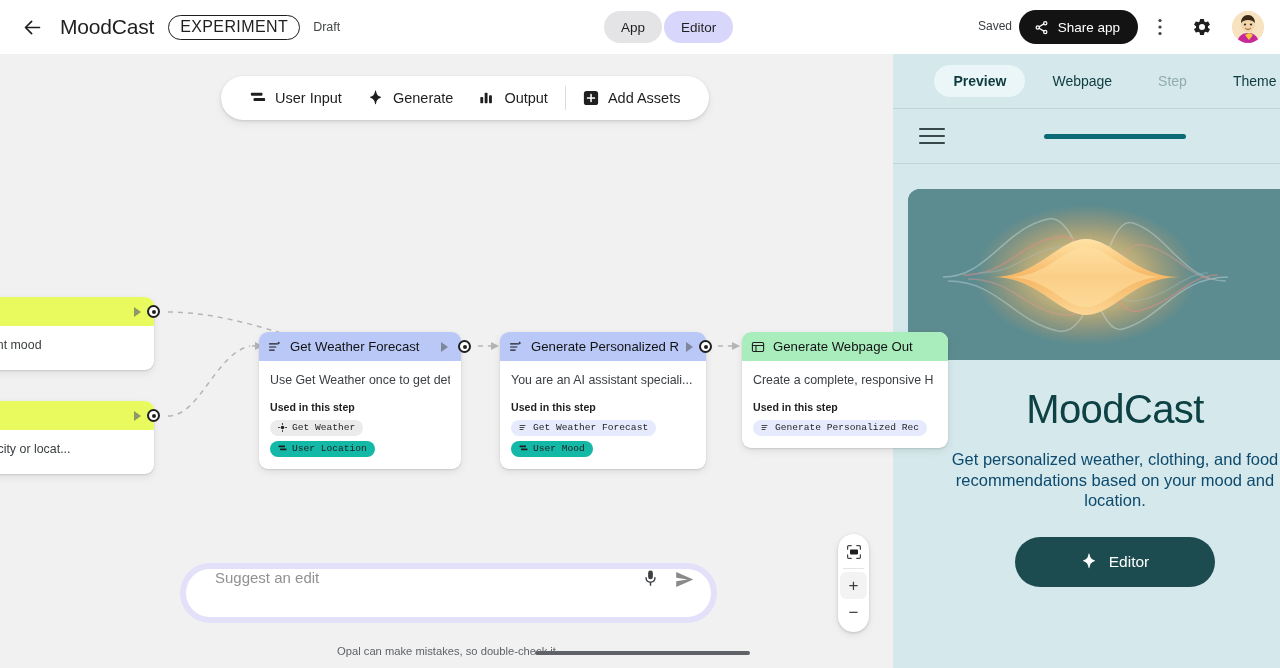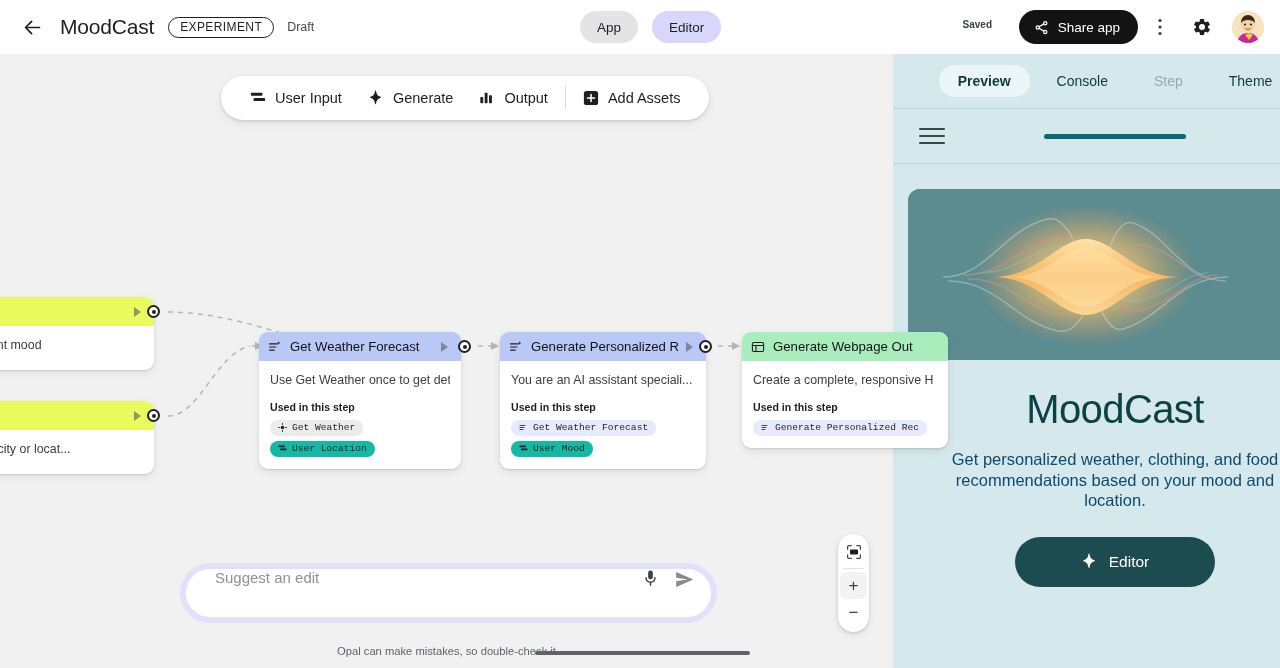--- a/index.html
+++ b/index.html
@@ -20,40 +20,40 @@
   .back-btn {
     margin-left: 18px; width: 28px; height: 28px;
     display: flex; align-items: center; justify-content: center;
     cursor: pointer; color: #1f1f1f;
   }
   .app-title {
     margin-left: 14px; font-size: 21px; color: #1f1f1f; letter-spacing: -0.2px;
   }
   .exp-badge {
     margin-left: 14px; border: 1.4px solid #1f1f1f; border-radius: 14px;
-    padding: 3px 11px 4px; font-size: 12px; letter-spacing: 0.4px; color: #1f1f1f;
+    padding: 3px 11px 4px; font-size: 16px; letter-spacing: 0.4px; color: #1f1f1f;
     line-height: 1;
   }
   .draft-label { margin-left: 13px; font-size: 12.5px; color: #444746; }
 
   .seg-toggle {
-    position: absolute; left: 580px; top: 11px;
-    display: flex; gap: 14px;
+    position: absolute; left: 604px; top: 11px;
+    display: flex; gap: 2px;
   }
   .seg {
     height: 32px; border-radius: 16px; padding: 0 17px;
     display: flex; align-items: center; justify-content: center;
     font-size: 13.5px; color: #1f1f1f; cursor: pointer;
   }
   .seg.app { background: #e4e4e6; }
   .seg.editor { background: #d9d6fb; }
 
   .saved-label {
-    position: absolute; right: 288px; top: 19px;
-    font-size: 10px; color: #3c4043; font-weight: bold;
+    position: absolute; right: 268px; top: 19px;
+    font-size: 12px; color: #3c4043;
   }
   .share-btn {
     position: absolute; right: 142px; top: 10px;
     height: 34px; border-radius: 17px; background: #131314; color: #fff;
     display: flex; align-items: center; gap: 9px; padding: 0 18px 0 15px;
     font-size: 13.5px; cursor: pointer;
   }
   .hdr-icon {
     position: absolute; top: 13px; width: 28px; height: 28px;
     display: flex; align-items: center; justify-content: center; cursor: pointer;
@@ -508,21 +508,21 @@
       </div>
     </div>
 
     <div class="disclaimer">Opal can make mistakes, so double-check it</div>
     <div class="hscroll"></div>
   </div>
 
   <div class="preview">
     <div class="pv-tabs">
       <div class="pv-tab active">Preview</div>
-      <div class="pv-tab">Console</div>
+      <div class="pv-tab">Webpage</div>
       <div class="pv-tab disabled">Step</div>
       <div class="pv-tab">Theme</div>
     </div>
 
     <div class="pv-bar">
       <div class="burger">
         <span></span>
           <span></span>
           <span></span>
       </div>

